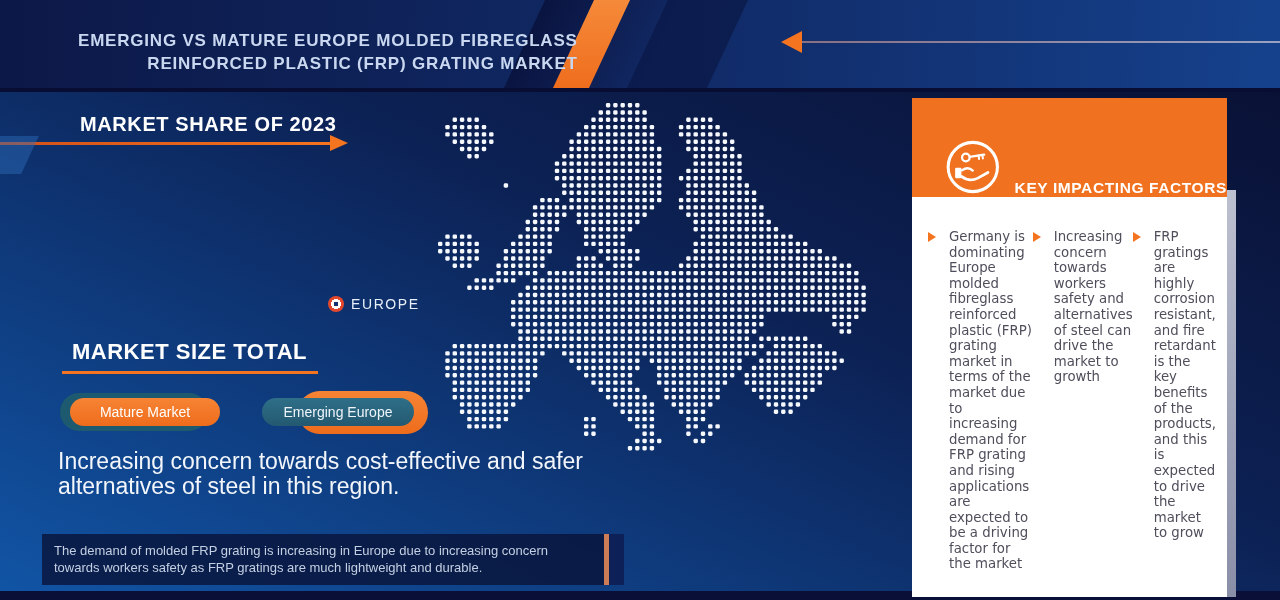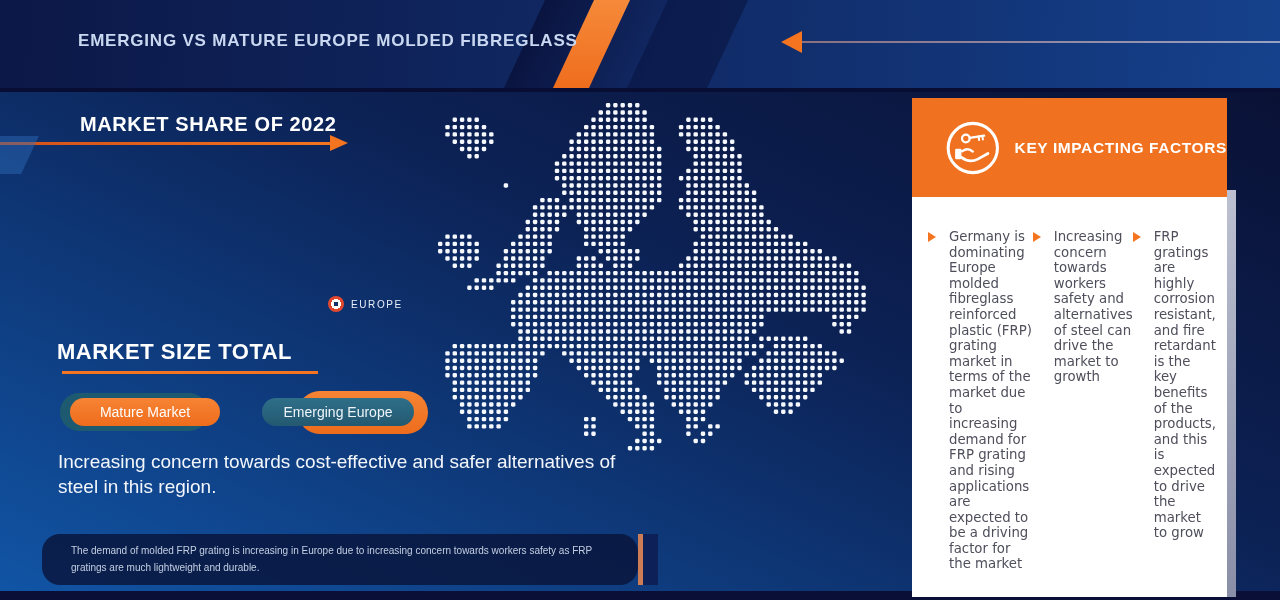--- a/index.html
+++ b/index.html
@@ -26,73 +26,74 @@
   .s1-title{position:absolute;left:80px;top:113px;font-size:20px;font-weight:700;letter-spacing:.6px;color:#ffffff;}
   .s1-line{position:absolute;left:0;top:142px;width:330px;height:3px;
            background:linear-gradient(90deg,#d1501a,#f4741f);}
   .s1-head{position:absolute;left:330px;top:135px;width:0;height:0;
            border-left:18px solid #f4741f;border-top:8px solid transparent;border-bottom:8px solid transparent;}
   .edge-wedge{position:absolute;left:-16px;top:136px;width:46px;height:38px;background:#2f6cba;opacity:.45;
               transform:skewX(-25deg);}
   .eu-marker{position:absolute;left:328px;top:296px;display:flex;align-items:center;gap:7px;}
   .target-icon{width:16px;height:16px;border-radius:50%;
                background:radial-gradient(circle,#10306e 0 2.5px,#ffffff 2.5px 5px,#e2472e 5px 8px);}
-  .eu-label{font-size:10px;color:#e9eff9;letter-spacing:1.6px;font-weight:500;}
+  .eu-label{font-size:14px;color:#e9eff9;letter-spacing:1.6px;font-weight:500;}
   .map{position:absolute;left:438px;top:103px;width:438px;height:358px;}
-  .s2-title{position:absolute;left:57px;top:339px;font-size:22px;font-weight:800;letter-spacing:.5px;color:#ffffff;}
+  .s2-title{position:absolute;left:72px;top:339px;font-size:22px;font-weight:800;letter-spacing:.5px;color:#ffffff;}
   .s2-line{position:absolute;left:62px;top:371px;width:256px;height:3px;background:#f4741f;}
   .btn{position:absolute;top:398px;height:28px;}
   .btn .front{position:absolute;left:0;top:0;width:100%;height:28px;border-radius:14px;
               display:flex;align-items:center;justify-content:center;font-size:14px;cursor:pointer;}
   .btn-mature{left:70px;width:150px;}
   .btn-mature .back{position:absolute;left:-10px;top:-5px;width:148px;height:38px;border-radius:19px;background:#1d5a6f;}
   .btn-mature .front{background:linear-gradient(180deg,#f68434,#ee6c1c);color:#ffffff;text-align:right;}
   .btn-emerging{left:262px;width:152px;}
   .btn-emerging .back{position:absolute;left:36px;top:-7px;width:130px;height:43px;border-radius:22px;
                       background:linear-gradient(180deg,#f68434,#ee6c1c);}
   .btn-emerging .front{background:linear-gradient(180deg,#2f6f88,#235971);color:#eef4f9;}
-  .para{position:absolute;left:58px;top:449px;width:580px;font-size:19px;line-height:25px;color:#f3f6fb;}
+  .para{position:absolute;left:58px;top:449px;width:580px;font-size:23px;line-height:25px;color:#f3f6fb;}
   .note{position:absolute;left:42px;top:534px;display:flex;align-items:stretch;height:51px;}
-  .note-box{width:538px;background:rgba(9,19,56,.8);padding:9px 29px;box-sizing:content-box;
-            font-size:10px;line-height:16.5px;color:#c3cfe2;border-radius:18px;}
+  .note-box{width:538px;background:rgba(9,19,56,.8);padding:9px 12px;box-sizing:content-box;
+            font-size:13px;line-height:16.5px;color:#c3cfe2;}
   .note-orange{width:5px;background:#cd7d55;}
   .note-navy{width:15px;background:#0e2058;}
   .bottom-bar{position:absolute;left:0;bottom:0;width:1280px;height:9px;background:#0a0f38;}
   
   .panel{position:absolute;left:912px;top:98px;width:315px;height:499px;background:#ffffff;}
   .panel-shadow{position:absolute;left:1227px;top:190px;width:9px;height:407px;
                 background:linear-gradient(180deg,#bcc0d0,#8a8fa8);}
   .panel-hdr{position:absolute;left:912px;top:98px;width:315px;height:99px;background:#f0711f;
-             display:flex;align-items:center;gap:14px;padding-left:33px;box-sizing:border-box;}
+             display:flex;align-items:flex-end;gap:14px;padding-left:33px;box-sizing:border-box;}
   .panel-title{font-size:15.5px;font-weight:800;letter-spacing:.6px;color:#ffffff;white-space:nowrap;}
   .bullets{position:absolute;left:928px;top:229px;width:288px;display:flex;flex-direction:row;}
   .bullet{display:flex;gap:13px;}
   .bullet.b1{margin-bottom:30px;}
   .bullet.b2{margin-bottom:0;}
   .tri{margin-top:3px;flex:0 0 auto;width:0;height:0;
        border-left:8px solid #f4741f;border-top:5.5px solid transparent;border-bottom:5.5px solid transparent;}
   .btxt{font-size:13.3px;line-height:15.6px;color:#4f4f5c;font-family:"DejaVu Sans",sans-serif;}
 </style>
 </head>
 <body>
 
 <div class="stage">
 
   <div class="hdr">
     <div class="hdr-band"></div>
     <div class="hdr-band2"></div>
     <div class="hdr-stripe"></div>
     <div class="hdr-title">
       <div>EMERGING VS MATURE EUROPE MOLDED FIBREGLASS</div>
+      <div>REINFORCED PLASTIC (FRP) GRATING MARKET</div>
     </div>
   </div>
   <div class="hdr-arrow-line"></div>
   <div class="hdr-arrow-head"></div>
 
-  <div class="s1-title">MARKET SHARE OF 2022</div>
+  <div class="s1-title">MARKET SHARE OF 2023</div>
   <div class="s1-line"></div>
   <div class="s1-head"></div>
   <div class="edge-wedge"></div>
 
   <div class="map"><svg width="438" height="358" xmlns="http://www.w3.org/2000/svg">
         <rect x="167.9" y="0.0" width="4.4" height="4.4" rx="1.4" fill="#f5f8fd"></rect>
         <rect x="175.2" y="0.0" width="4.4" height="4.4" rx="1.4" fill="#f5f8fd"></rect>
         <rect x="182.5" y="0.0" width="4.4" height="4.4" rx="1.4" fill="#f5f8fd"></rect>
         <rect x="189.8" y="0.0" width="4.4" height="4.4" rx="1.4" fill="#f5f8fd"></rect>
         <rect x="197.1" y="0.0" width="4.4" height="4.4" rx="1.4" fill="#f5f8fd"></rect>

